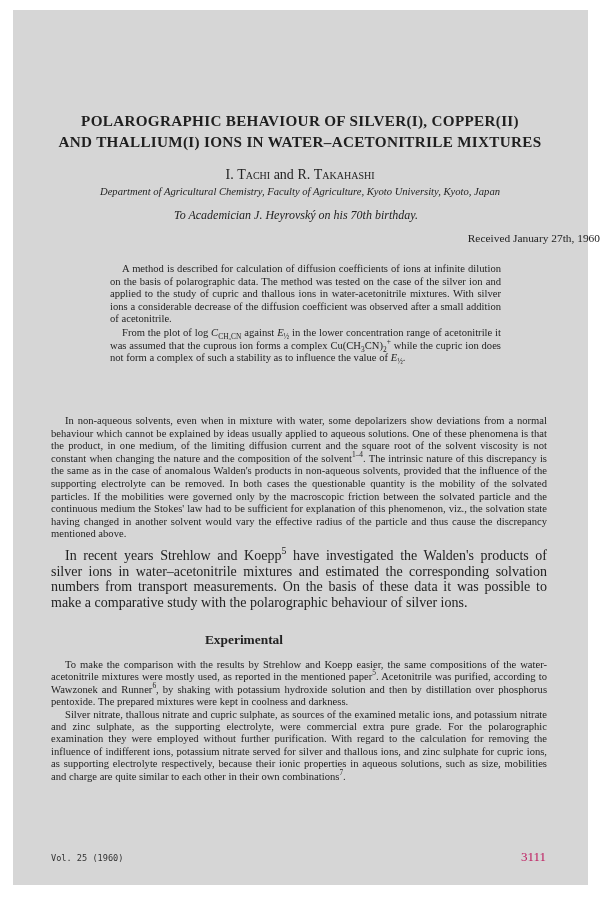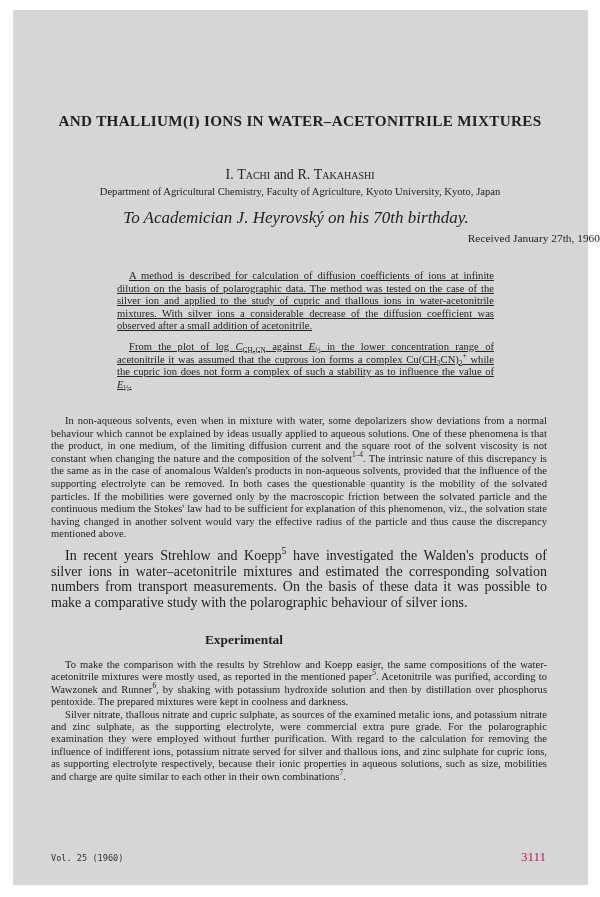--- a/index.html
+++ b/index.html
@@ -16,35 +16,35 @@
     font-family: "Liberation Serif", serif; font-weight: bold; font-size: 15.2px; line-height: 21px;
     letter-spacing: 0.3px; color: #1f1f1f;
   }
   .authors {
     position: absolute; left: 0; width: 600px; top: 167px; text-align: center;
     font-family: "Liberation Serif", serif; font-size: 14px; color: #222;
   }
   .sc { font-variant: small-caps; }
   .affil {
     position: absolute; left: 0; width: 600px; top: 186px; text-align: center;
-    font-family: "Liberation Serif", serif; font-size: 10.6px; color: #222;
+    font-family: "Liberation Serif", serif; font-style: italic; font-size: 10.6px; color: #222;
   }
   .dedication {
     position: absolute; left: 0; width: 592px; top: 208px; text-align: center;
-    font-family: "Liberation Serif", serif; font-style: italic; font-size: 17px; color: #222;
+    font-family: "Liberation Serif", serif; font-style: italic; font-size: 12px; color: #222;
   }
   .received {
     position: absolute; left: 0; width: 600px; top: 232px; text-align: right;
     font-family: "Liberation Serif", serif; font-size: 11.4px; color: #222;
   }
   .abstract {
     position: absolute; left: 109px; width: 393px; top: 262px;
     font-family: "Liberation Serif", serif; font-size: 10.6px; line-height: 12.6px; text-align: justify; color: #222;
   }
-  .abstract p { margin: 8px; text-indent: 12px; text-decoration: underline; }
+  .abstract p { margin: 1px; text-indent: 12px; }
   .body1 {
     position: absolute; left: 51px; width: 496px; top: 415px;
     font-family: "Liberation Serif", serif; font-size: 10.6px; line-height: 12.6px; text-align: justify; color: #222;
   }
   .body1 p { margin: 0; text-indent: 14px; }
   .body2 {
     position: absolute; left: 51px; width: 496px; top: 548px;
     font-family: "Liberation Serif", serif; font-size: 14px; line-height: 15.6px; text-align: justify; color: #222;
   }
   .body2 p { margin: 0; text-indent: 14px; }
@@ -67,20 +67,21 @@
   }
   sup, sub { font-size: 70%; line-height: 0; }
   i.math { font-style: italic; }
 </style>
 </head>
 <body>
 
 <div class="page"></div>
 
 <div class="title">
+  <div>POLAROGRAPHIC BEHAVIOUR OF SILVER(I), COPPER(II)</div>
   <div>AND THALLIUM(I) IONS IN WATER–ACETONITRILE MIXTURES</div>
 </div>
 
 <div class="authors">
   <span>I. </span><span class="sc">Tachi</span><span> and </span><span>R. </span><span class="sc">Takahashi</span>
 </div>
 
 <div class="affil">Department of Agricultural Chemistry, Faculty of Agriculture, Kyoto University, Kyoto, Japan</div>
 <div class="dedication">To Academician J. Heyrovský on his 70th birthday.</div>
 <div class="received">Received January 27th, 1960</div>

